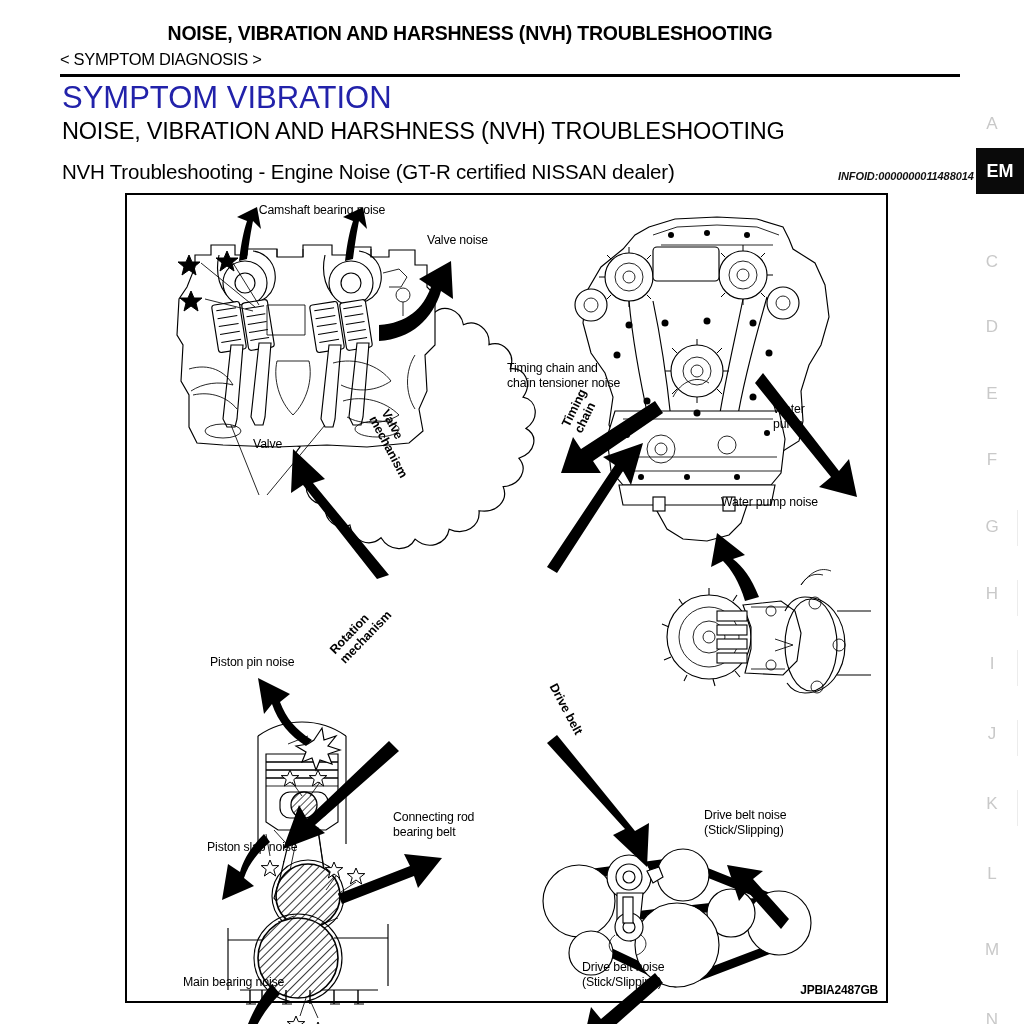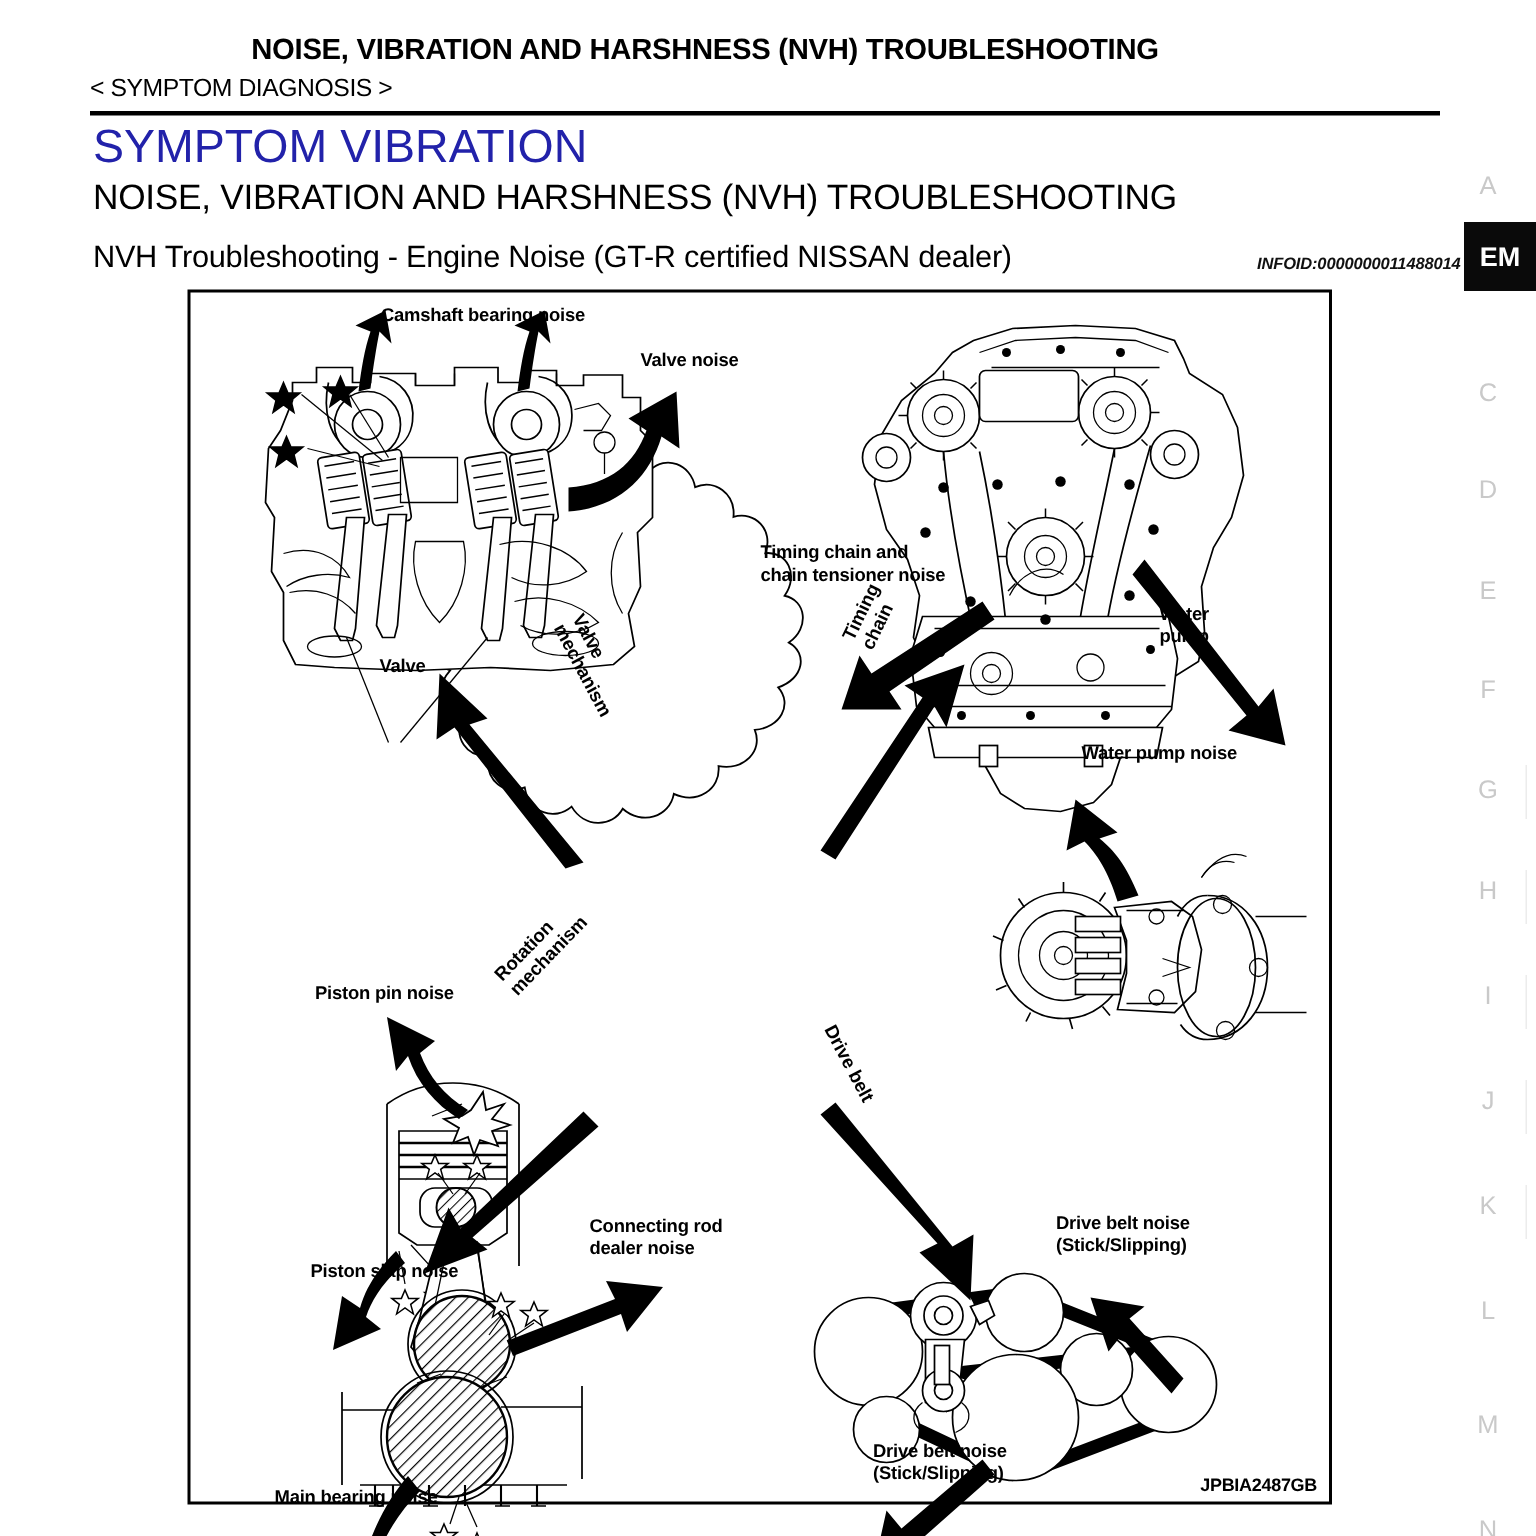--- a/index.html
+++ b/index.html
@@ -70,21 +70,21 @@
   }
   .fig-id {
     position: absolute; right: 8px; bottom: 4px;
     font-size: 12px; font-weight: bold; letter-spacing: -0.2px; margin-left: 24px;
   }
   .fig-stage { position: absolute; inset: 0; }
 
   
   .lbl {
     position: absolute; font-size: 12.3px; line-height: 1.22;
-    font-weight: bold; letter-spacing: -0.15px; white-space: pre-line;
+    font-weight: normal; letter-spacing: -0.15px; white-space: pre-line;
     color: #000;
   }
   .lbl.c { text-align: center; }
 
   
   .rlbl {
     position: absolute; font-size: 12.5px; font-weight: bold;
     line-height: 1.12; letter-spacing: -0.1px; white-space: pre-line;
     transform-origin: left top;
   }
@@ -500,23 +500,23 @@
       <div class="lbl" style="left:646px; top:207px;">Water
 pump</div>
 
       <div class="lbl" style="left:594px; top:300px;">Water pump noise</div>
 
       <div class="lbl" style="left:83px; top:460px;">Piston pin noise</div>
 
       <div class="lbl" style="left:52px; top:645px;margin-left:28px;">Piston slap noise</div>
 
       <div class="lbl" style="left:266px; top:615px;">Connecting rod
-dealer noise</div>
-
-      <div class="lbl" style="left:56px; top:780px;margin-top:16px;">Main bearing noise</div>
+bearing belt</div>
+
+      <div class="lbl" style="left:56px; top:780px;">Main bearing noise</div>
 
       <div class="lbl" style="left:577px; top:613px;">Drive belt noise
 (Stick/Slipping)</div>
 
       <div class="lbl" style="left:455px; top:765px;">Drive belt noise
 (Stick/Slipping)</div>
 
       <div class="rlbl" style="left:264px; top:212px; transform:rotate(62deg);">Valve
 mechanism</div>
 

